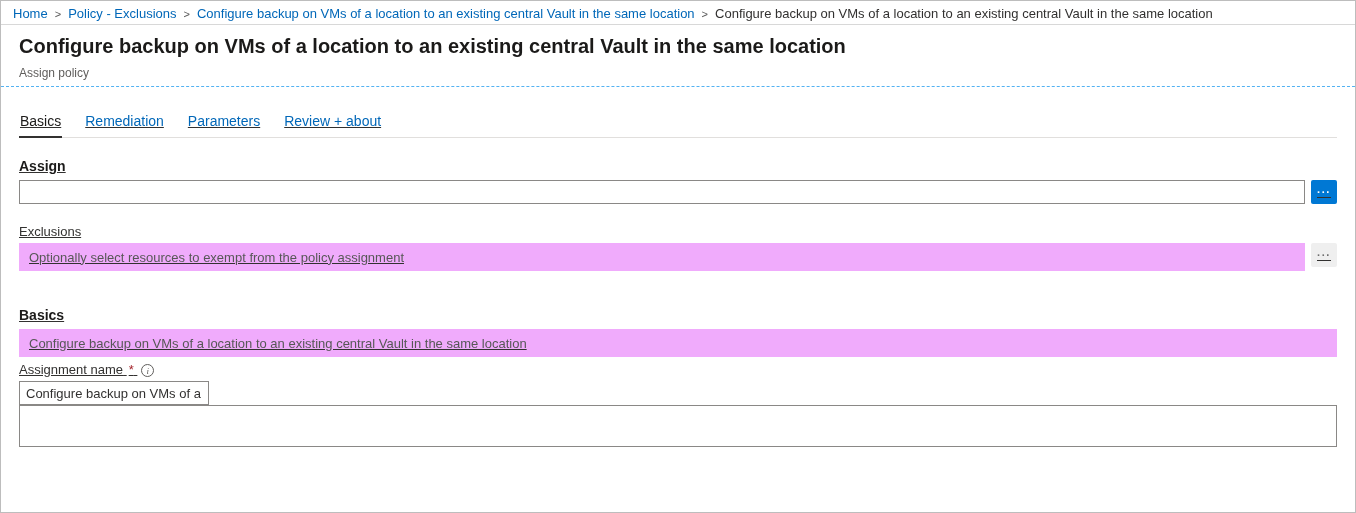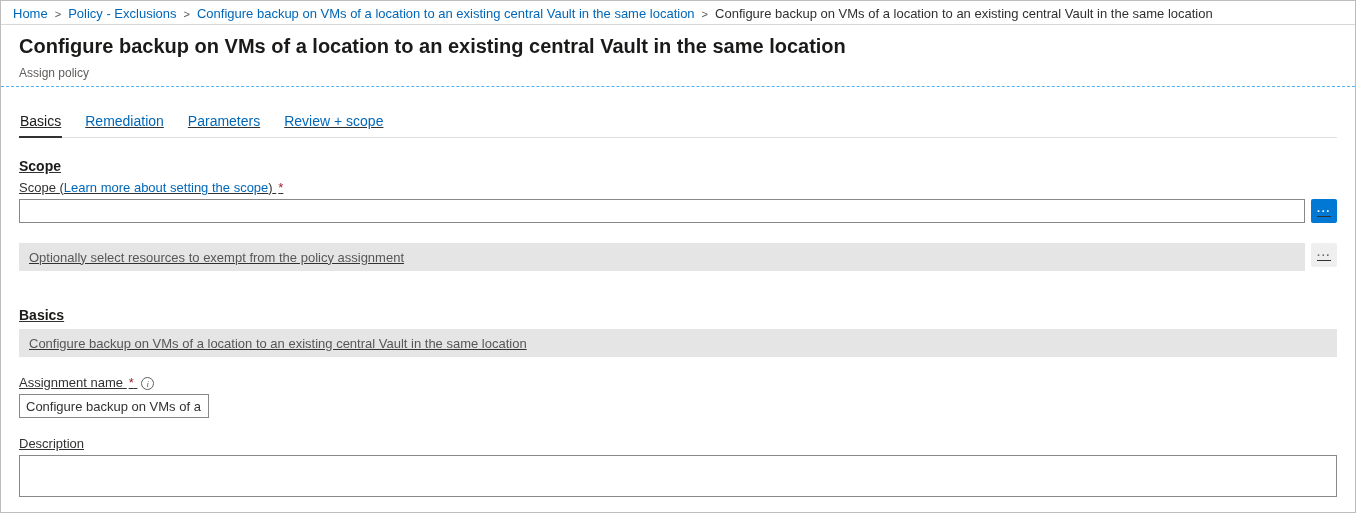--- a/index.html
+++ b/index.html
@@ -89,21 +89,21 @@
     font-size: 11px;
     border-radius: 2px;
   }
   .ellipsis-btn.light {
     background: #efefef;
     color: #6e6e6e;
   }
   .readonly-box {
     width: 100%;
     height: 28px;
-    background: #e5e5e5;
+    background: #f0abfc;
     color: #575757;
     font-size: 13px;
     padding: 6px 10px;
     display: flex;
     align-items: center;
   }
   .info-icon {
     display: inline-flex; align-items: center; justify-content: center;
     width: 13px; height: 13px;
     border: 1px solid #605e5c;
@@ -119,21 +119,21 @@
     width: 100%;
     height: 42px;
     border: 1px solid #8a8886;
     background: #fff;
     font-family: inherit;
     font-size: 13px;
     padding: 4px 6px;
     resize: none;
   }
   .mt-lg { margin-top: 36px; }
-  .mt-md { margin-top: 18px; }
+  .mt-md { margin-top: 5px; }
 </style>
 </head>
 <body>
 
 <div class="frame">
 
   <div class="breadcrumbs">
     <a>Home</a>
     <span class="sep">&gt;</span>
     <a>Policy - Exclusions</a>
@@ -147,52 +147,48 @@
     <h1>Configure backup on VMs of a location to an existing central Vault in the same location</h1>
     <div class="sub">Assign policy</div>
   </div>
 
   <div class="content">
 
     <div class="tabs">
       <div class="tab active">Basics</div>
       <div class="tab inactive">Remediation</div>
       <div class="tab inactive">Parameters</div>
-      <div class="tab inactive">Review + scope</div>
+      <div class="tab inactive">Review + about</div>
     </div>
 
     <div class="section">
-      <div class="section-title">Scope</div>
-      <div class="label-row">
-        <span>Scope (</span><span class="link">Learn more about setting the scope</span><span>)</span>
-        <span class="req">*</span>
-      </div>
+      <div class="section-title">Assign</div>
       <div class="picker-row">
         <input class="textbox" type="text" value="" style="">
         <div class="ellipsis-btn">···</div>
       </div>
     </div>
 
     <div class="section">
+      <div class="label-row">Exclusions</div>
       <div class="picker-row">
         <div class="readonly-box" style="flex:1">Optionally select resources to exempt from the policy assignment</div>
         <div class="ellipsis-btn light">···</div>
       </div>
     </div>
 
     <div class="section mt-lg">
       <div class="section-title">Basics</div>
 
       <div class="readonly-box">Configure backup on VMs of a location to an existing central Vault in the same location</div>
 
       <div class="label-row mt-md">
         <span>Assignment name</span>
         <span class="req">*</span>
         <span class="info-icon">i</span>
       </div>
       <input class="textbox" type="text" value="Configure backup on VMs of a location to an existing central Vault in the same location" style="">
 
-      <div class="label-row mt-md">Description</div>
       <textarea class="textarea" style=""></textarea>
     </div>
 
   </div>
 </div>
 
 </body></html>

